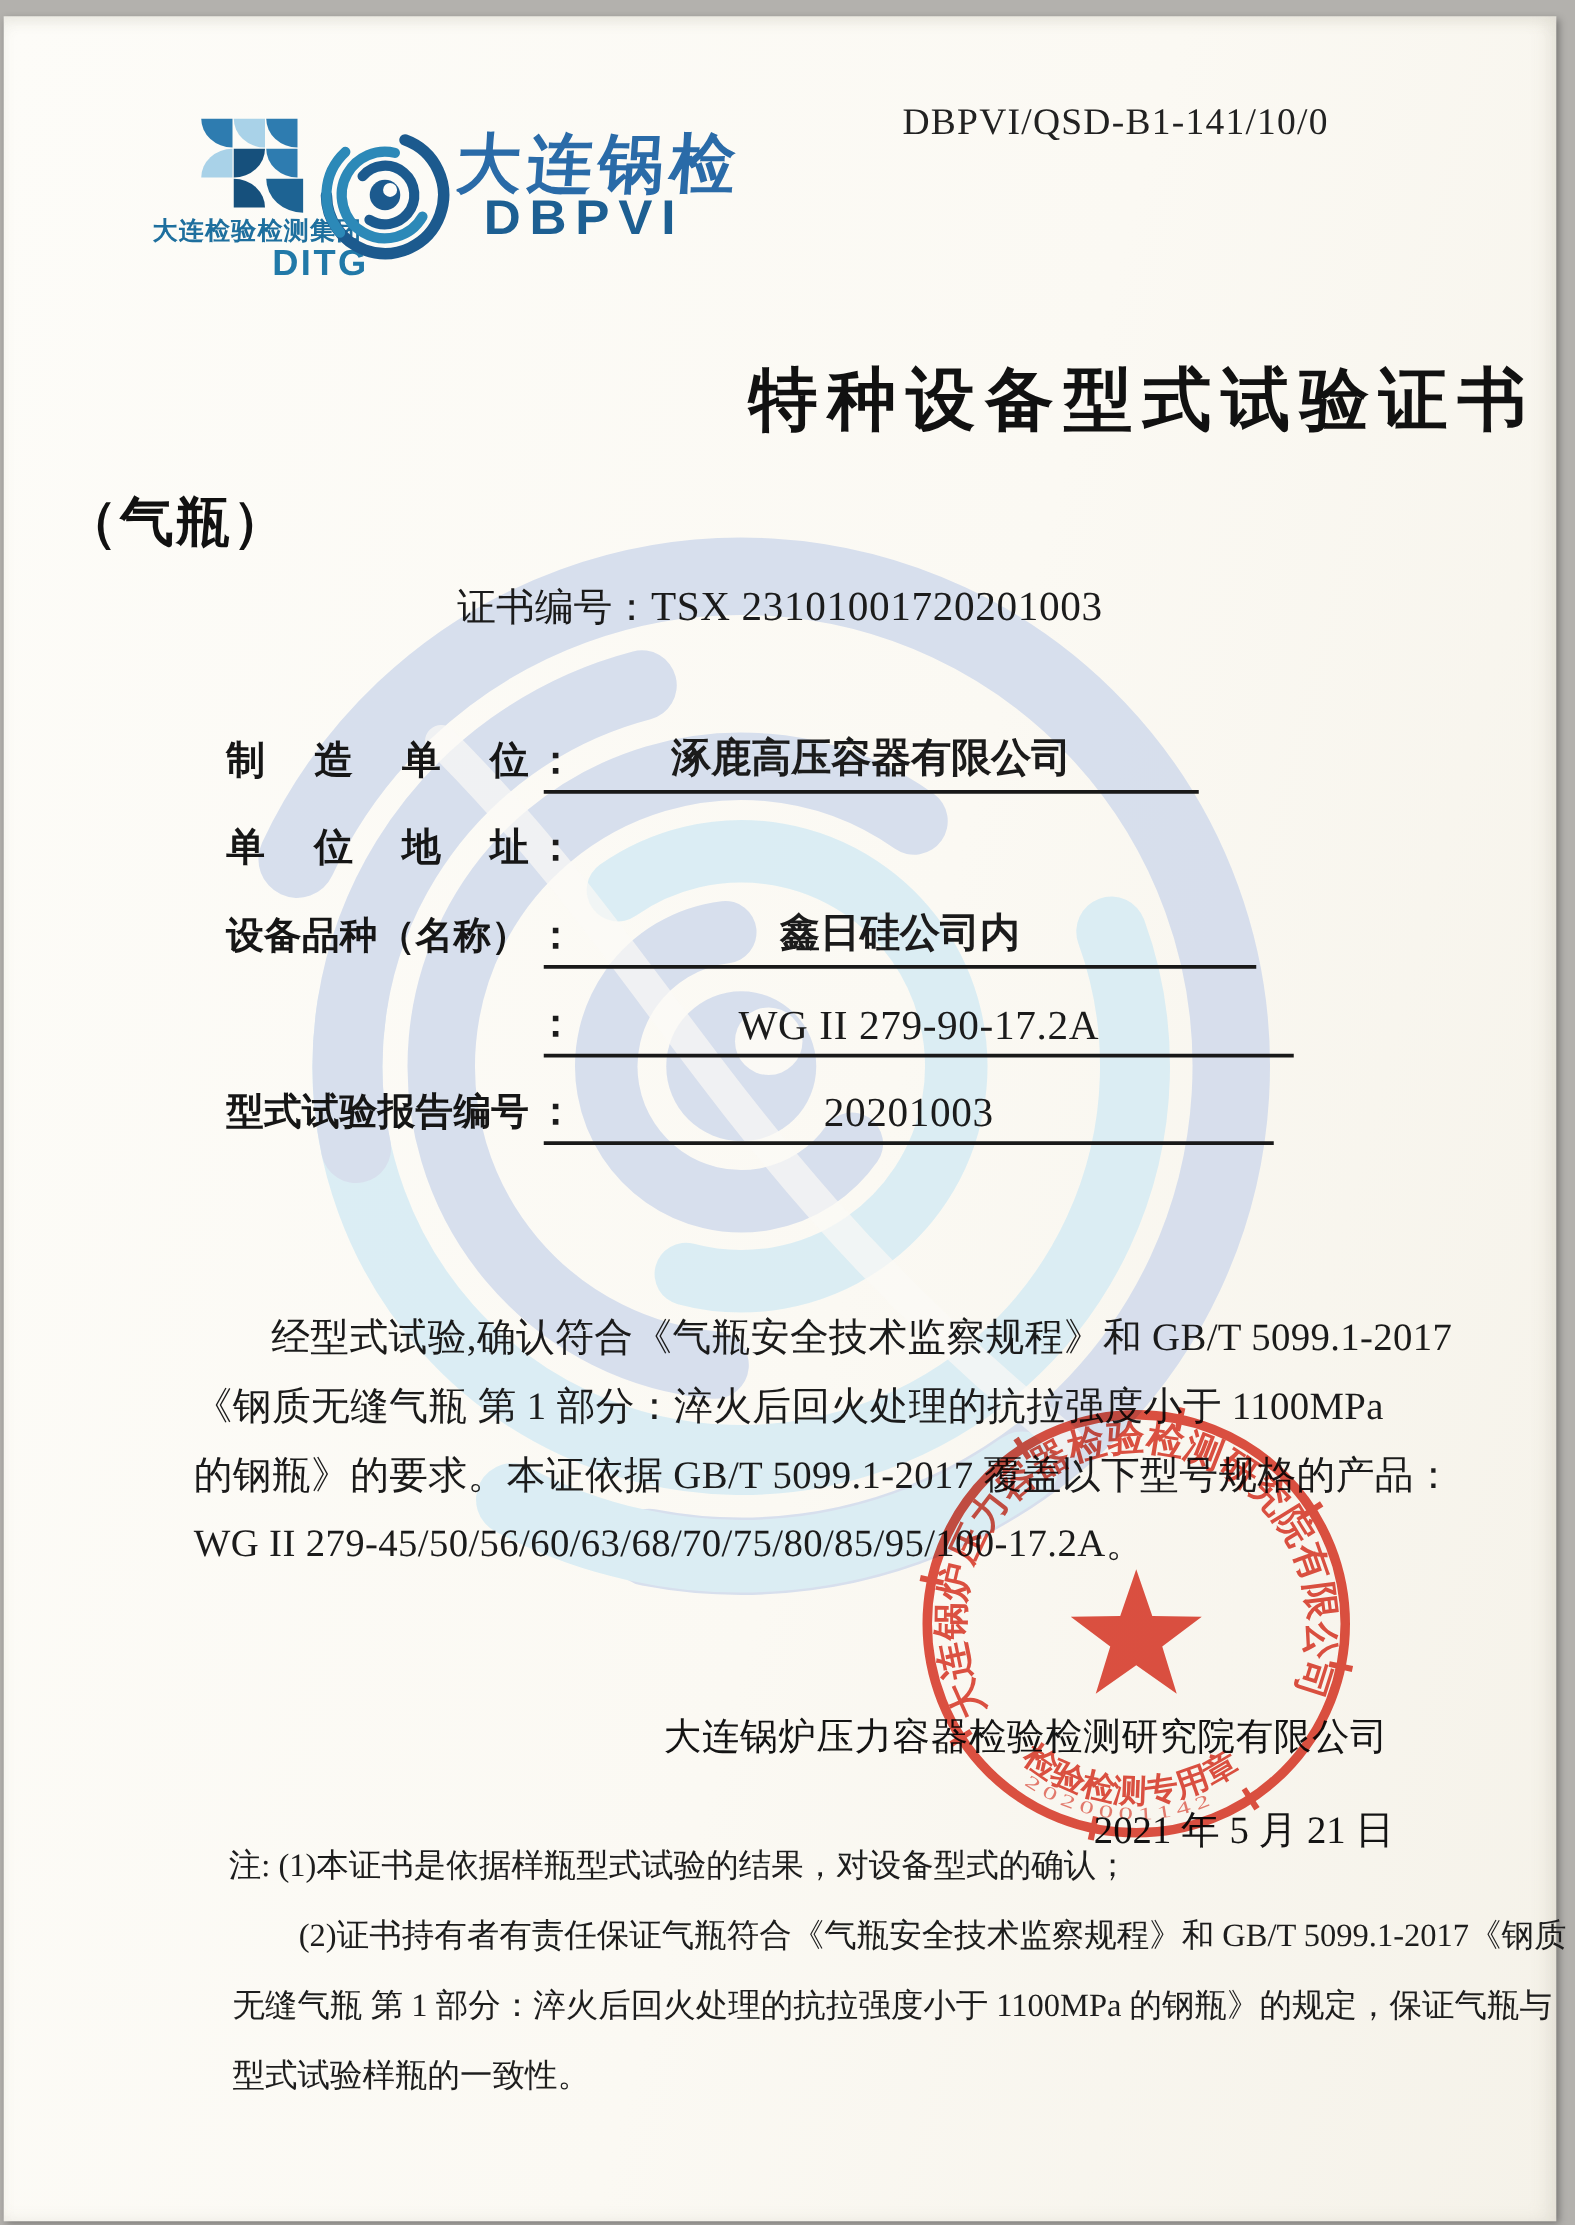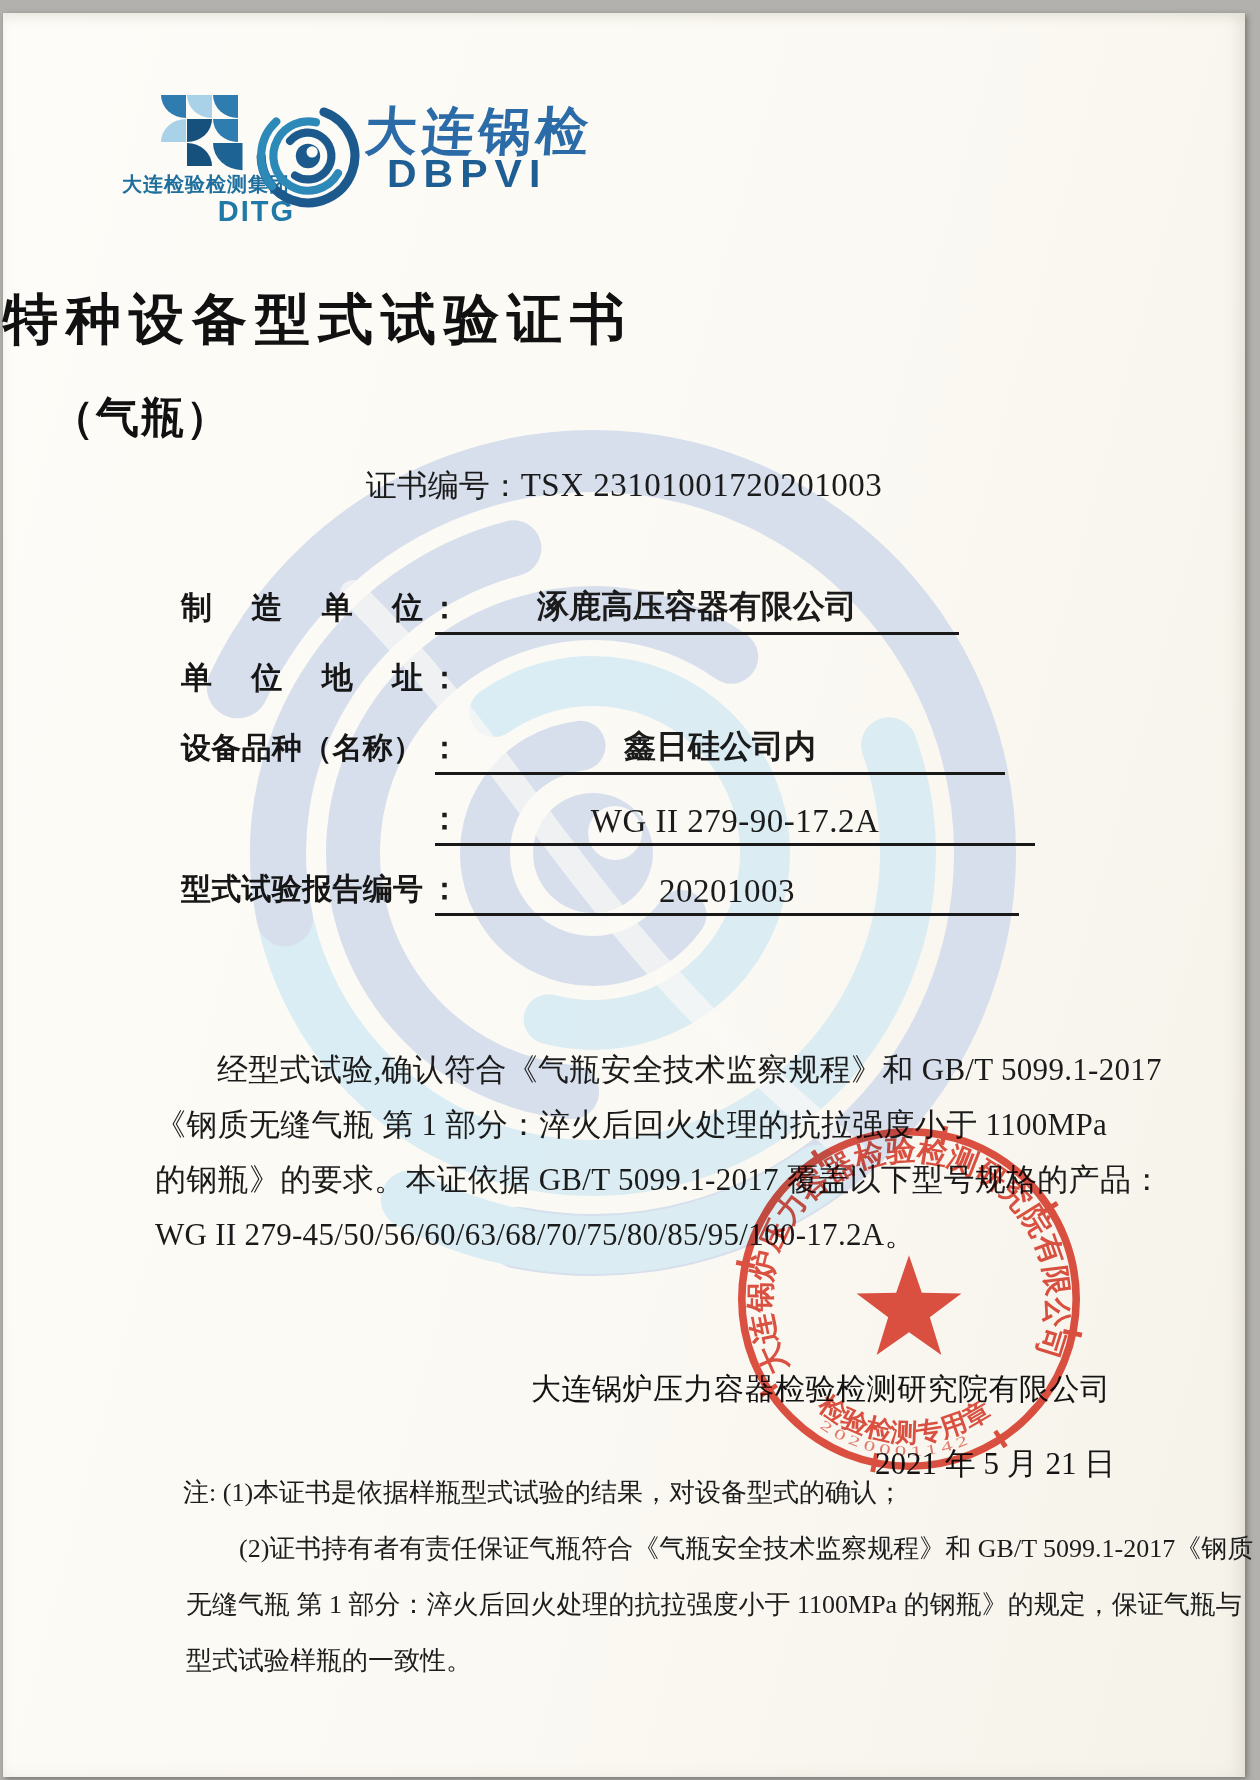--- a/index.html
+++ b/index.html
@@ -29,21 +29,21 @@
   .q6{background:#2e7cb0;border-radius:0 0 0 100%;}
   .q7{background:transparent;}
   .q8{background:#16507c;border-radius:0 100% 0 0;}
   .q9{background:#1d6393;border-radius:0 0 0 100%;transform:scale(1.18);transform-origin:top left;}
   .ditg-cn{position:absolute;left:114px;top:158px;width:178px;text-align:center;font:700 20px var(--sans);color:#1e6f9e;letter-spacing:1px;}
   .ditg-abbr{position:absolute;left:114px;top:182px;width:178px;text-align:right;font:800 29px var(--sans);color:#2179a8;letter-spacing:2px;}
   .dbpvi-mark{position:absolute;left:250px;top:88px;width:110px;height:110px;}
   .dbpvi-cn{position:absolute;left:362px;top:84px;font:700 52px var(--serif);color:#2a6ba8;letter-spacing:5px;transform:skewX(-4deg);}
   .dbpvi-abbr{position:absolute;left:384px;top:138px;font:800 41px var(--sans);color:#1d5f92;letter-spacing:7px;transform:scaleY(.95);}
   
-  .title{position:absolute;left:0;right:0;top:270px;text-align:left;font:700 55px var(--sans);letter-spacing:8px;color:#111;}
+  .title{position:absolute;left:0;right:16px;top:270px;text-align:right;font:700 55px var(--sans);letter-spacing:8px;color:#111;}
   .subtitle{position:absolute;left:0;right:0;top:376px;text-align:left;font:600 43px var(--sans);letter-spacing:2px;color:#111;padding-left:48px;}
   .certno{position:absolute;left:0;right:0;top:452px;text-align:center;}
   .certno .lab{font:400 31px var(--serif);}
   .certno .val{font:400 33px var(--serif);letter-spacing:.5px;}
   
   .frow{position:absolute;left:178px;height:56px;width:920px;}
   .frow1{top:566px;} .frow2{top:636px;} .frow3{top:706px;} .frow4{top:777px;} .frow5{top:847px;}
   .flabel{position:absolute;left:0;bottom:6px;width:242px;font:700 31px var(--sans);color:#161616;
           text-align:justify;text-align-last:justify;display:inline-block;}
   .frow3 .flabel,.frow5 .flabel{font-size:30px;letter-spacing:0;}
@@ -85,20 +85,21 @@
       <circle cx="440" cy="440" r="315" stroke="#cfd9ec" stroke-width="56" stroke-dasharray="480 1499" transform="rotate(168 440 440)"></circle>
       <circle cx="440" cy="440" r="240" stroke="#cfd9ec" stroke-width="54" stroke-dasharray="880 628" transform="rotate(95 440 440)"></circle>
       <circle cx="440" cy="440" r="172" stroke="#d4ebf4" stroke-width="50" stroke-dasharray="690 391" transform="rotate(-125 440 440)"></circle>
       <circle cx="440" cy="440" r="108" stroke="#cfd9ec" stroke-width="50" stroke-dasharray="430 249" transform="rotate(35 440 440)"></circle>
       <circle cx="440" cy="440" r="60" fill="#cfd9ec" stroke="none"></circle>
       <circle cx="462" cy="420" r="27" fill="#fbfaf6" stroke="none"></circle>
       <path d="M200,180 C380,360 430,520 700,740" stroke="#fbfaf6" stroke-width="26" opacity=".7"></path>
     </g>
   </svg>
 
+  <div class="doc-number">DBPVI/QSD-B1-141/10/0</div>
 
   <div class="ditg-grid">
     <span class="q1"></span>
       <span class="q2"></span>
       <span class="q3"></span>
     <span class="q4"></span>
       <span class="q5"></span>
       <span class="q6"></span>
     <span class="q7"></span>
       <span class="q8"></span>

